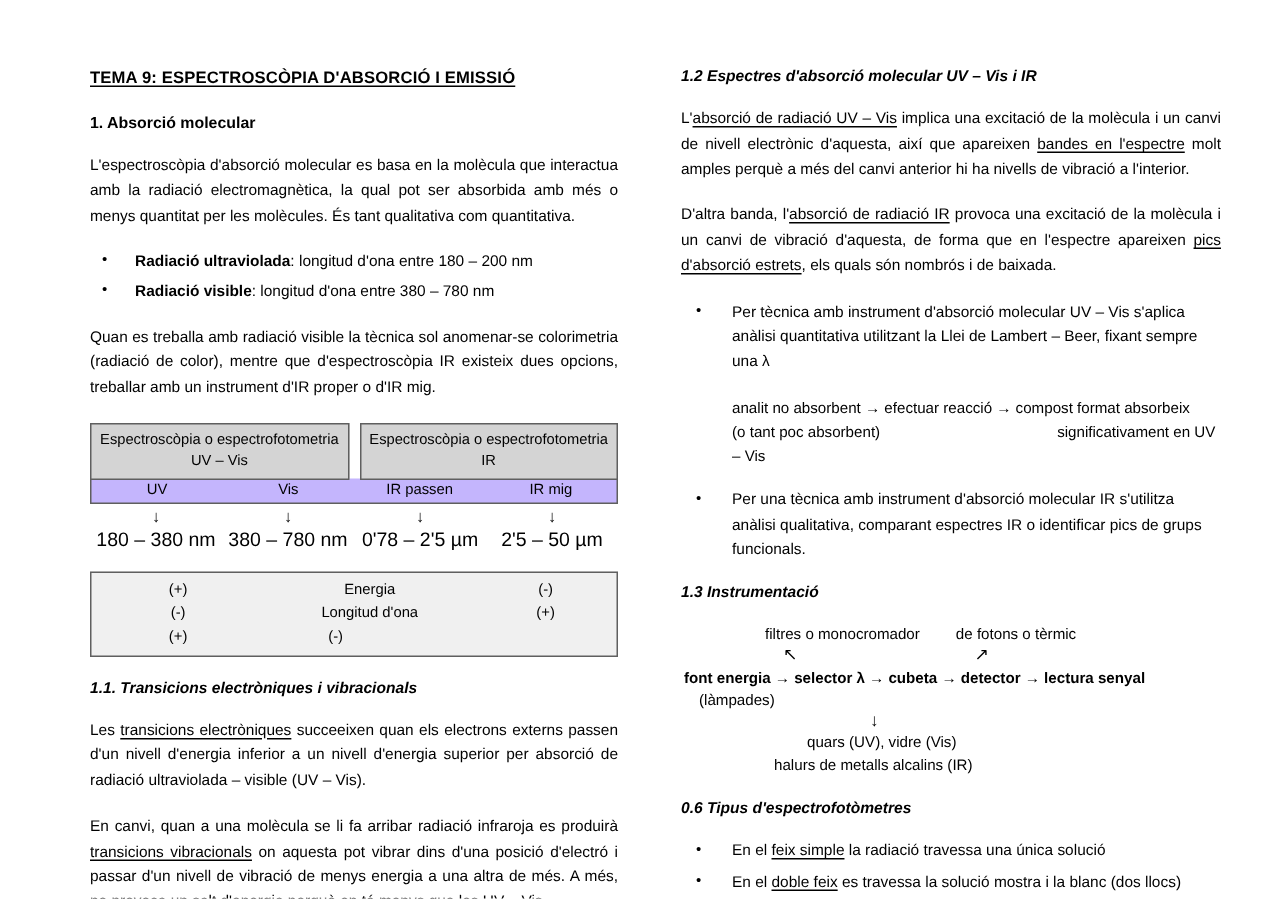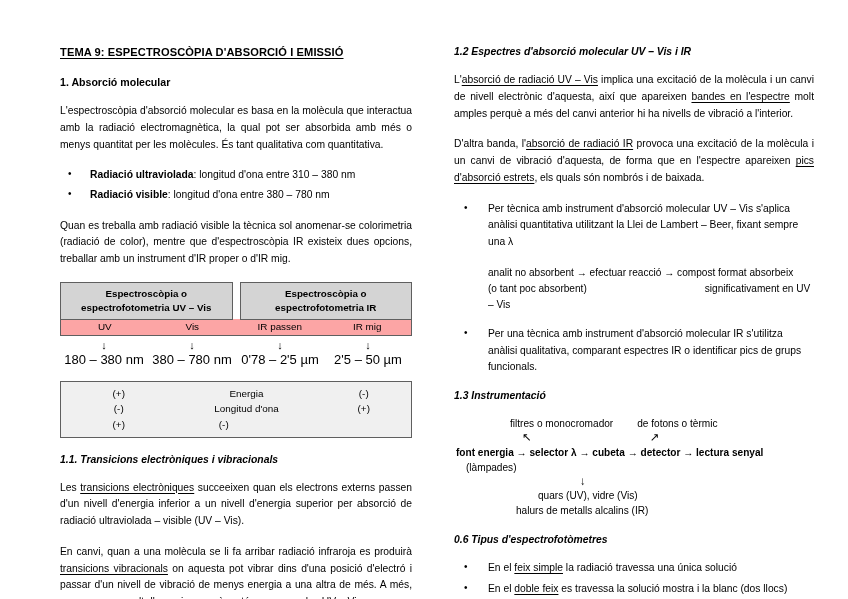--- a/index.html
+++ b/index.html
@@ -81,30 +81,30 @@
     display:flex;
     gap:7px;
   }
   .tbl1 .hdr-cell{
     flex:1 1 0;
     box-sizing:border-box;
     border:1px solid #5f5f5f;
     background:#d4d4d4;
     text-align:center;
     font-size:9.8px;
-    font-weight:bold;
+    font-weight:normal;
     line-height:1.45;
     padding:4px 4px 4px 4px;
   }
   .tbl1 .sub-row{
     display:flex;
     box-sizing:border-box;
     border:1px solid #5f5f5f;
     border-top:none;
-    background:#fca5a5;
+    background:#c4b5fd;
     margin-top:-1px;
   }
   .tbl1 .sub-cell{
     flex:1 1 0;
     text-align:center;
     font-size:9.9px;
     padding:2px 0 3px 0;
   }
   .tbl1 .arrow-row,
   .tbl1 .val-row{
@@ -170,21 +170,21 @@
 
     <div class="col left">
 
       <h1 class="doc-title">TEMA 9: ESPECTROSCÒPIA D'ABSORCIÓ I EMISSIÓ</h1>
 
       <h2 class="sec">1. Absorció molecular</h2>
 
       <p class="body">L'espectroscòpia d'absorció molecular es basa en la molècula que interactua amb la radiació electromagnètica, la qual pot ser absorbida amb més o menys quantitat per les molècules. És tant qualitativa com quantitativa.</p>
 
       <ul class="bullets">
-        <li><b class="bold">Radiació ultraviolada</b><span>: longitud d'ona entre 310 – 380 nm</span></li>
+        <li><b class="bold">Radiació ultraviolada</b><span>: longitud d'ona entre 180 – 200 nm</span></li>
         <li><b class="bold">Radiació visible</b><span>: longitud d'ona entre 380 – 780 nm</span></li>
       </ul>
 
       <p class="body">Quan es treballa amb radiació visible la tècnica sol anomenar-se colorimetria (radiació de color), mentre que d'espectroscòpia IR existeix dues opcions, treballar amb un instrument d'IR proper o d'IR mig.</p>
 
       <div class="tbl1">
         <div class="hdr-row">
           <div class="hdr-cell">Espectroscòpia o espectrofotometria UV – Vis</div>
           <div class="hdr-cell">Espectroscòpia o espectrofotometria IR</div>
         </div>

